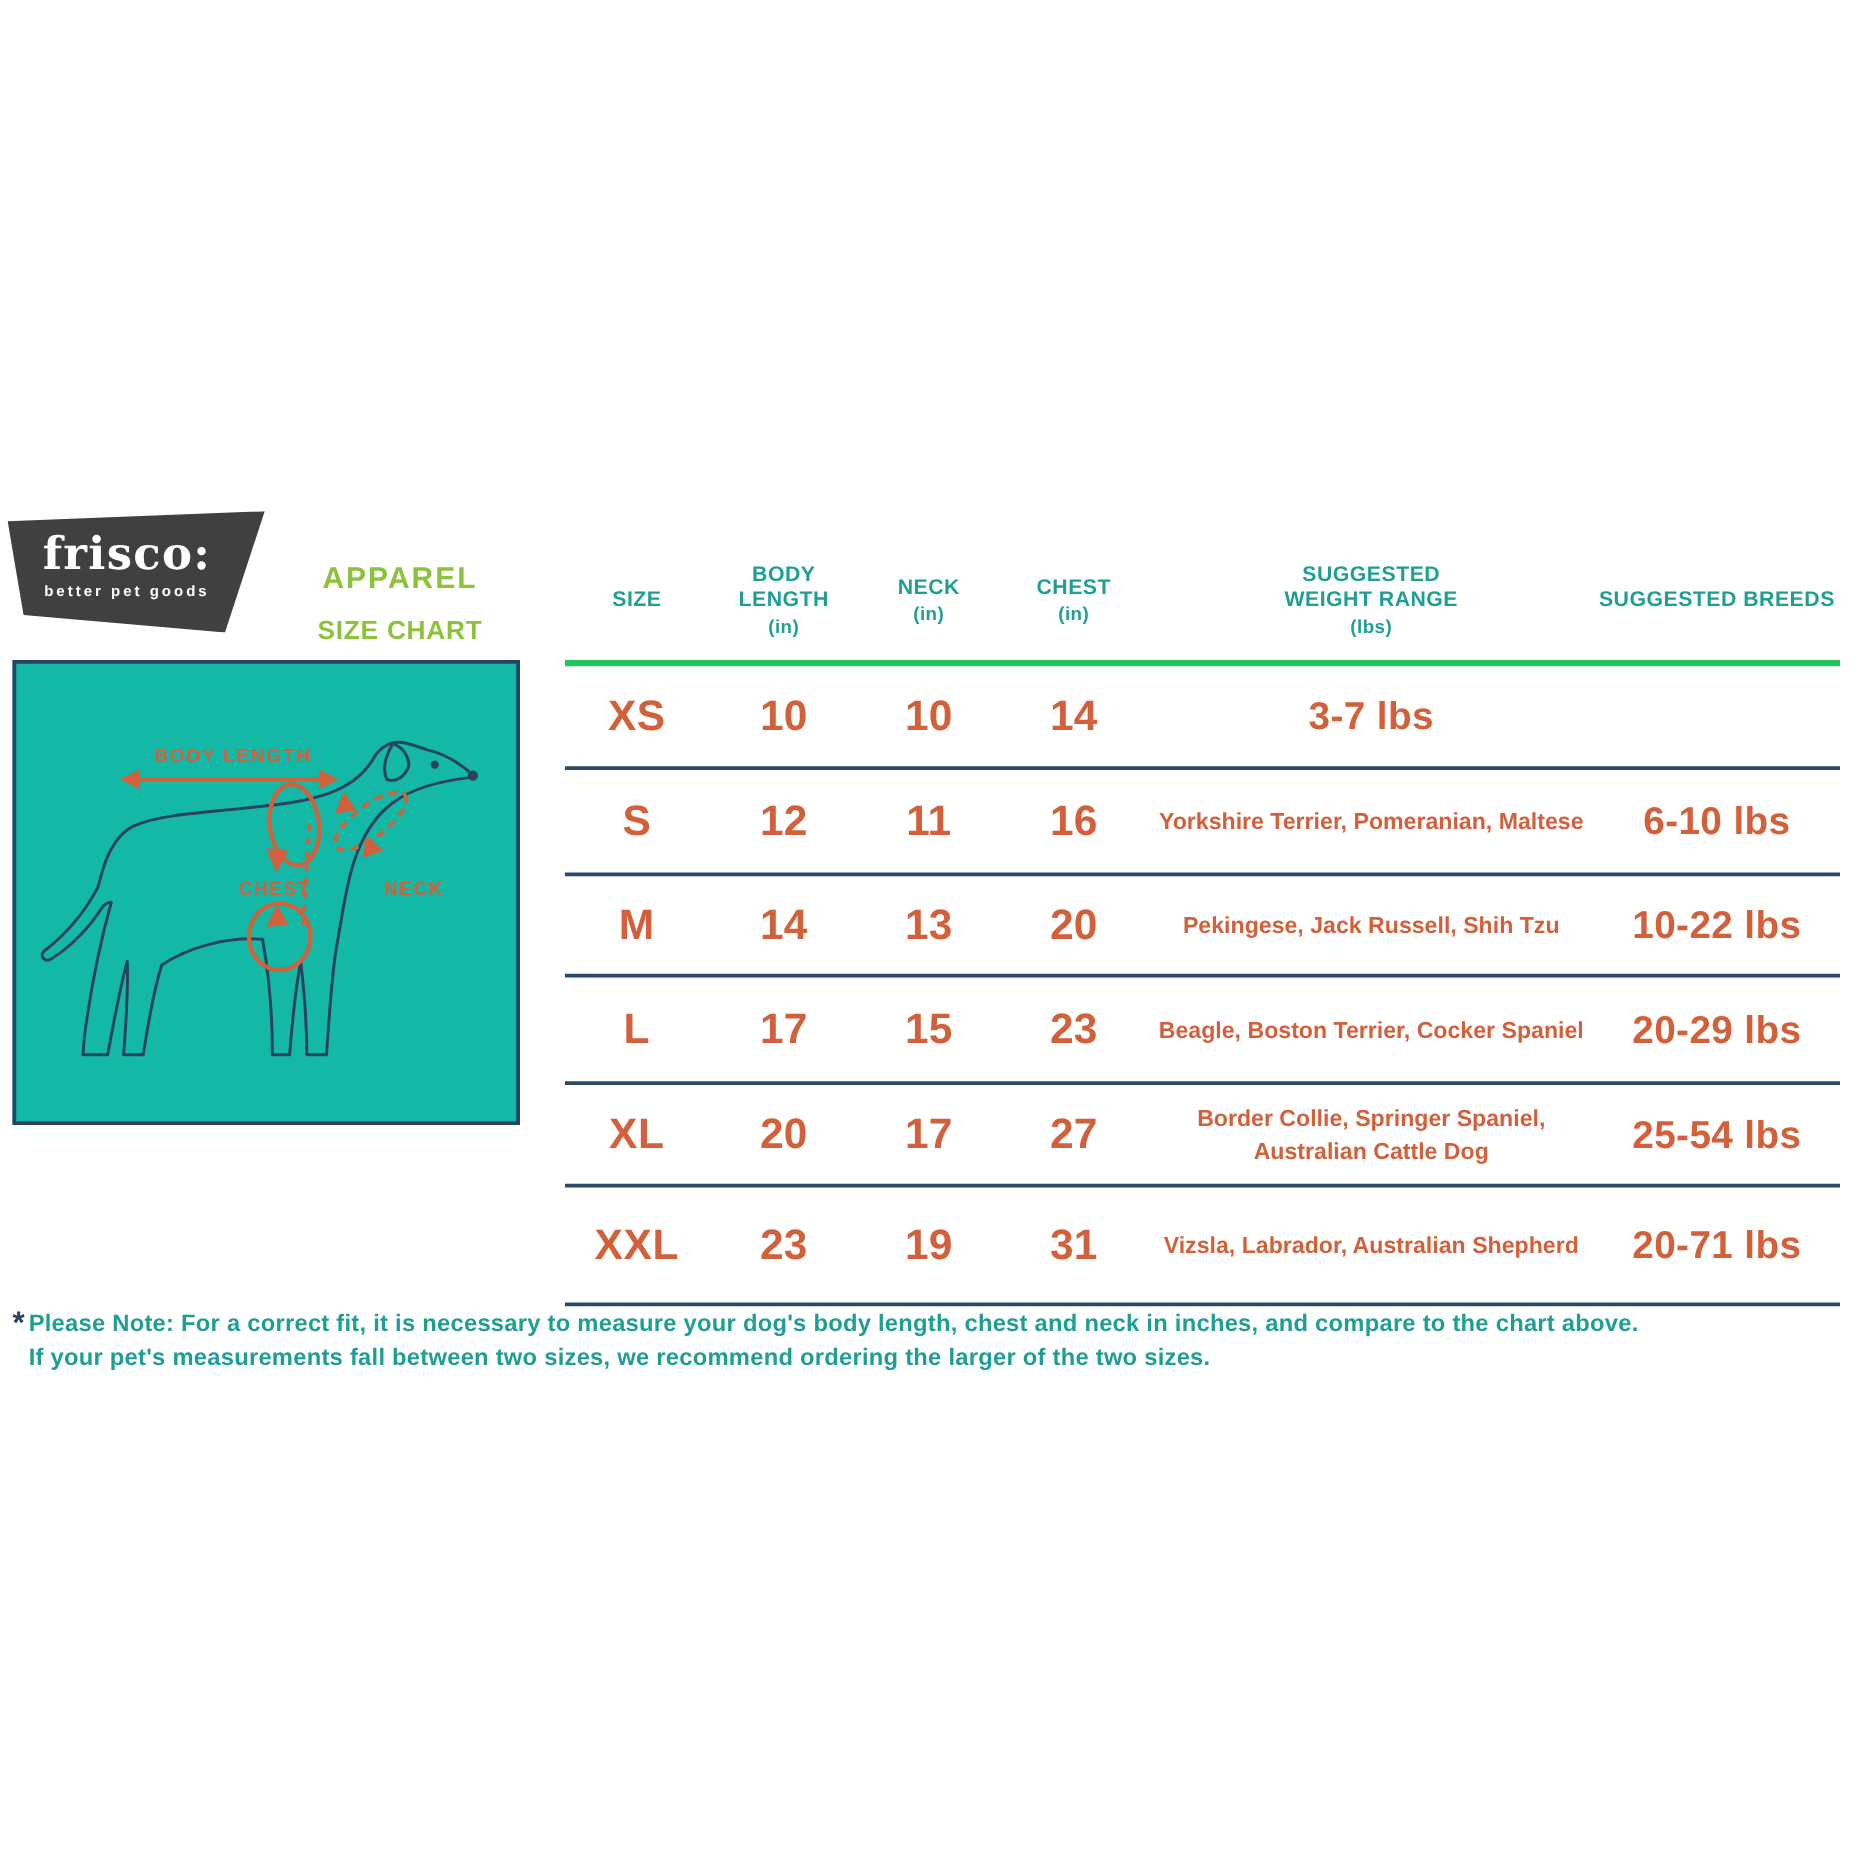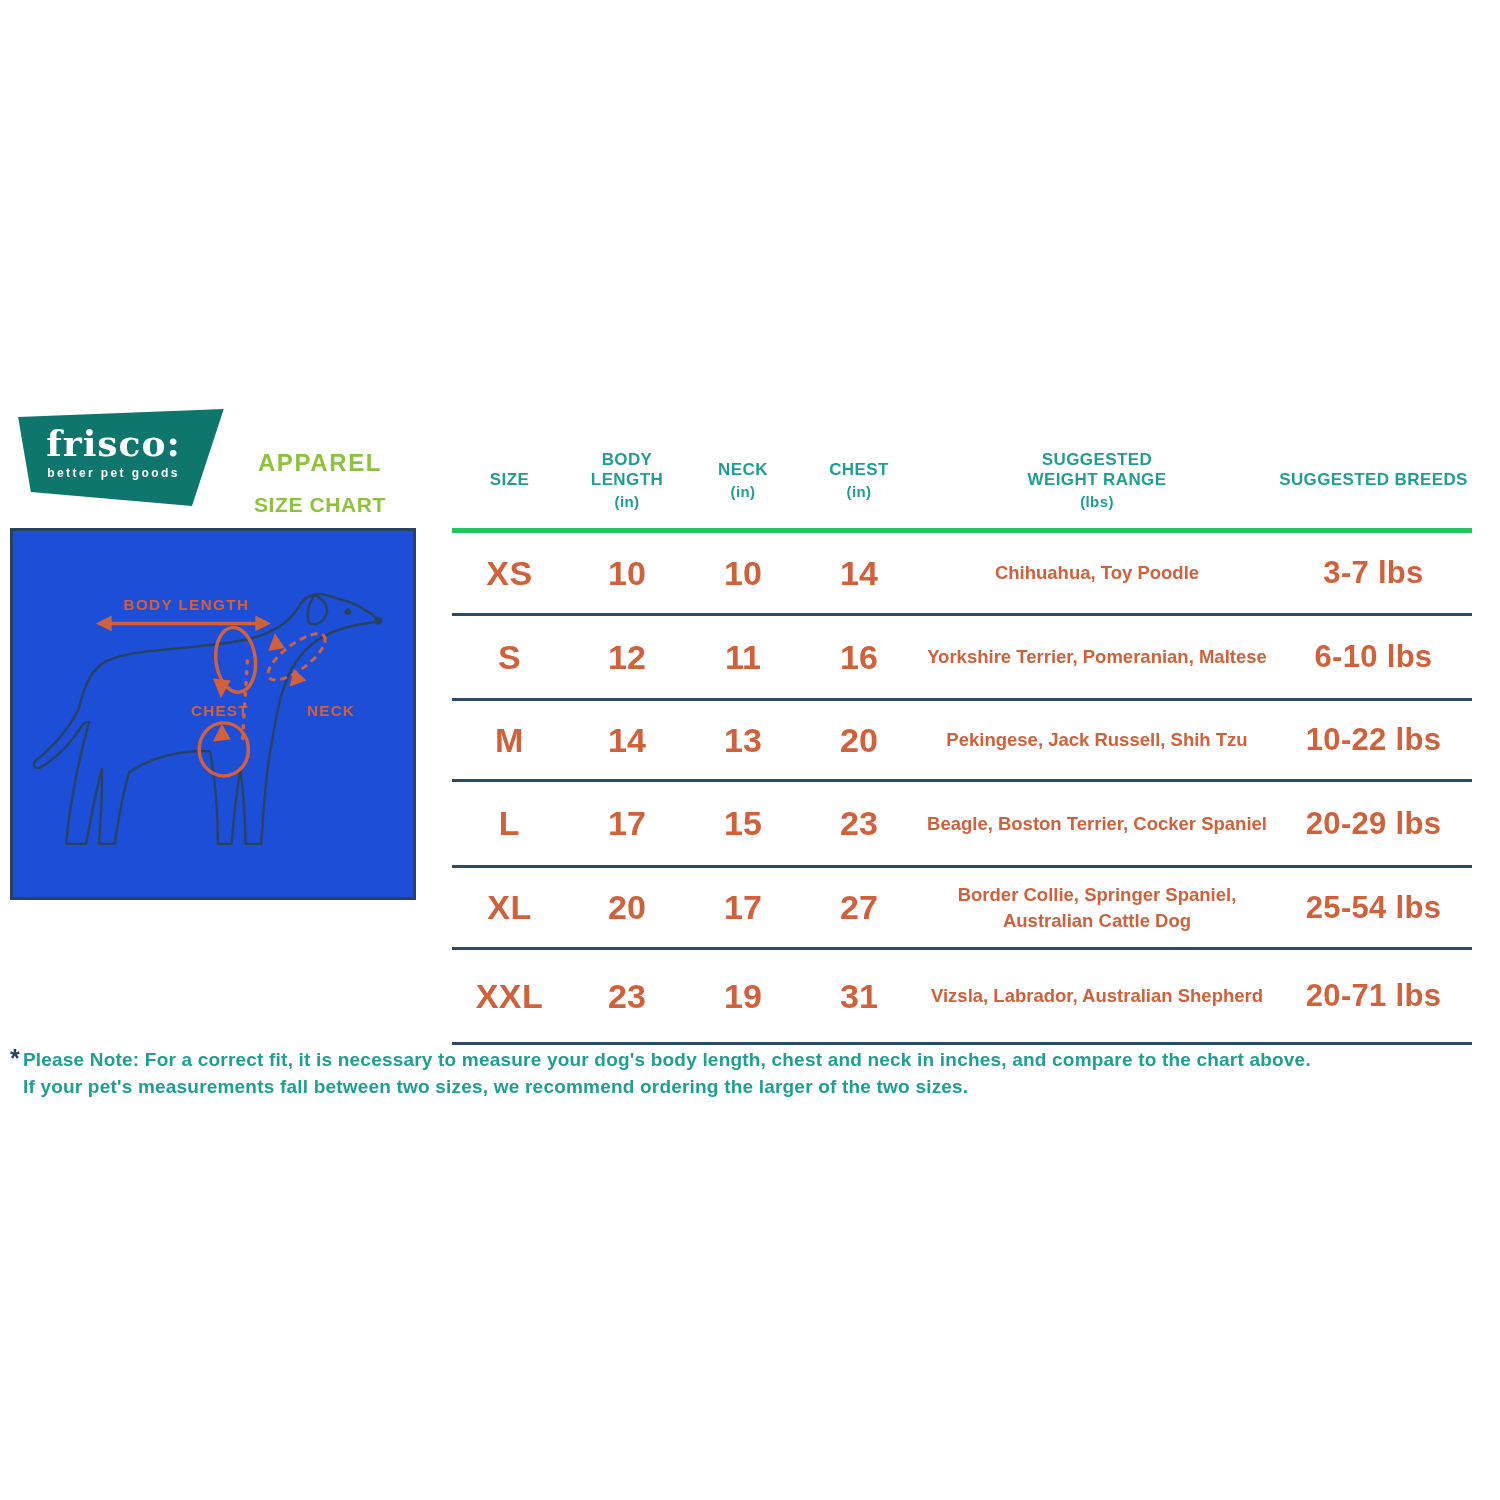--- a/index.html
+++ b/index.html
@@ -2,22 +2,22 @@
 <html><head>
 <meta charset="utf-8">
 <style>
   html,body { margin:0; padding:0; background:#ffffff; }
   body {
     width:1500px; height:1500px; position:relative; overflow:hidden;
     font-family:"Liberation Sans", sans-serif;
   }
   
   .logo {
-    position:absolute; left:16px; top:408px; width:212px; height:100px;
-    background:#0f766e;
+    position:absolute; left:4px; top:408px; width:212px; height:100px;
+    background:#404040;
     clip-path:polygon(1% 9%, 98% 1%, 83% 98%, 7% 84%);
   }
   .logo-inner {
     position:absolute; left:4%; right:12%; top:17%;
     text-align:center; color:#ffffff;
   }
   .logo-name {
     font-family:"DejaVu Serif", serif; font-weight:bold;
     font-size:36px; line-height:1; letter-spacing:1px;
   }
@@ -27,21 +27,21 @@
   
   .title {
     position:absolute; left:240px; top:449px; width:160px; text-align:center;
     color:#8cc23c; font-weight:bold;
   }
   .title-line1 { font-size:24px; letter-spacing:1.6px; }
   .title-line2 { font-size:21px;   letter-spacing:0.6px; margin-top:16px; }
   
   .dog-box {
     position:absolute; left:10px; top:528px; width:406px; height:372px;
-    border:3px solid #27435f; box-sizing:border-box; background:#1d4ed8;
+    border:3px solid #27435f; box-sizing:border-box; background:#14b8a6;
   }
   .dog-box svg { position:absolute; left:0; top:0; width:100%; height:100%; }
   
   .size-table { position:absolute; left:452px; top:440px; width:1020px; }
   .thead, .trow {
     display:grid;
     grid-template-columns:115px 120px 112px 120px 356px 197px;
   }
   .thead { height:88px; color:#1f9e93; }
   .th {
@@ -177,21 +177,20 @@
       <span>SUGGESTED BREEDS</span>
 
     </div>
   </div>
   <div class="tbody">
     <div class="trow">
       <div class="td size">XS</div>
       <div class="td num">10</div>
       <div class="td num">10</div>
       <div class="td num">14</div>
-      <div class="td breeds">Chihuahua, Toy Poodle</div>
       <div class="td weight">3-7 lbs</div>
     </div>
     <div class="trow">
       <div class="td size">S</div>
       <div class="td num">12</div>
       <div class="td num">11</div>
       <div class="td num">16</div>
       <div class="td breeds">Yorkshire Terrier, Pomeranian, Maltese</div>
       <div class="td weight">6-10 lbs</div>
     </div>

